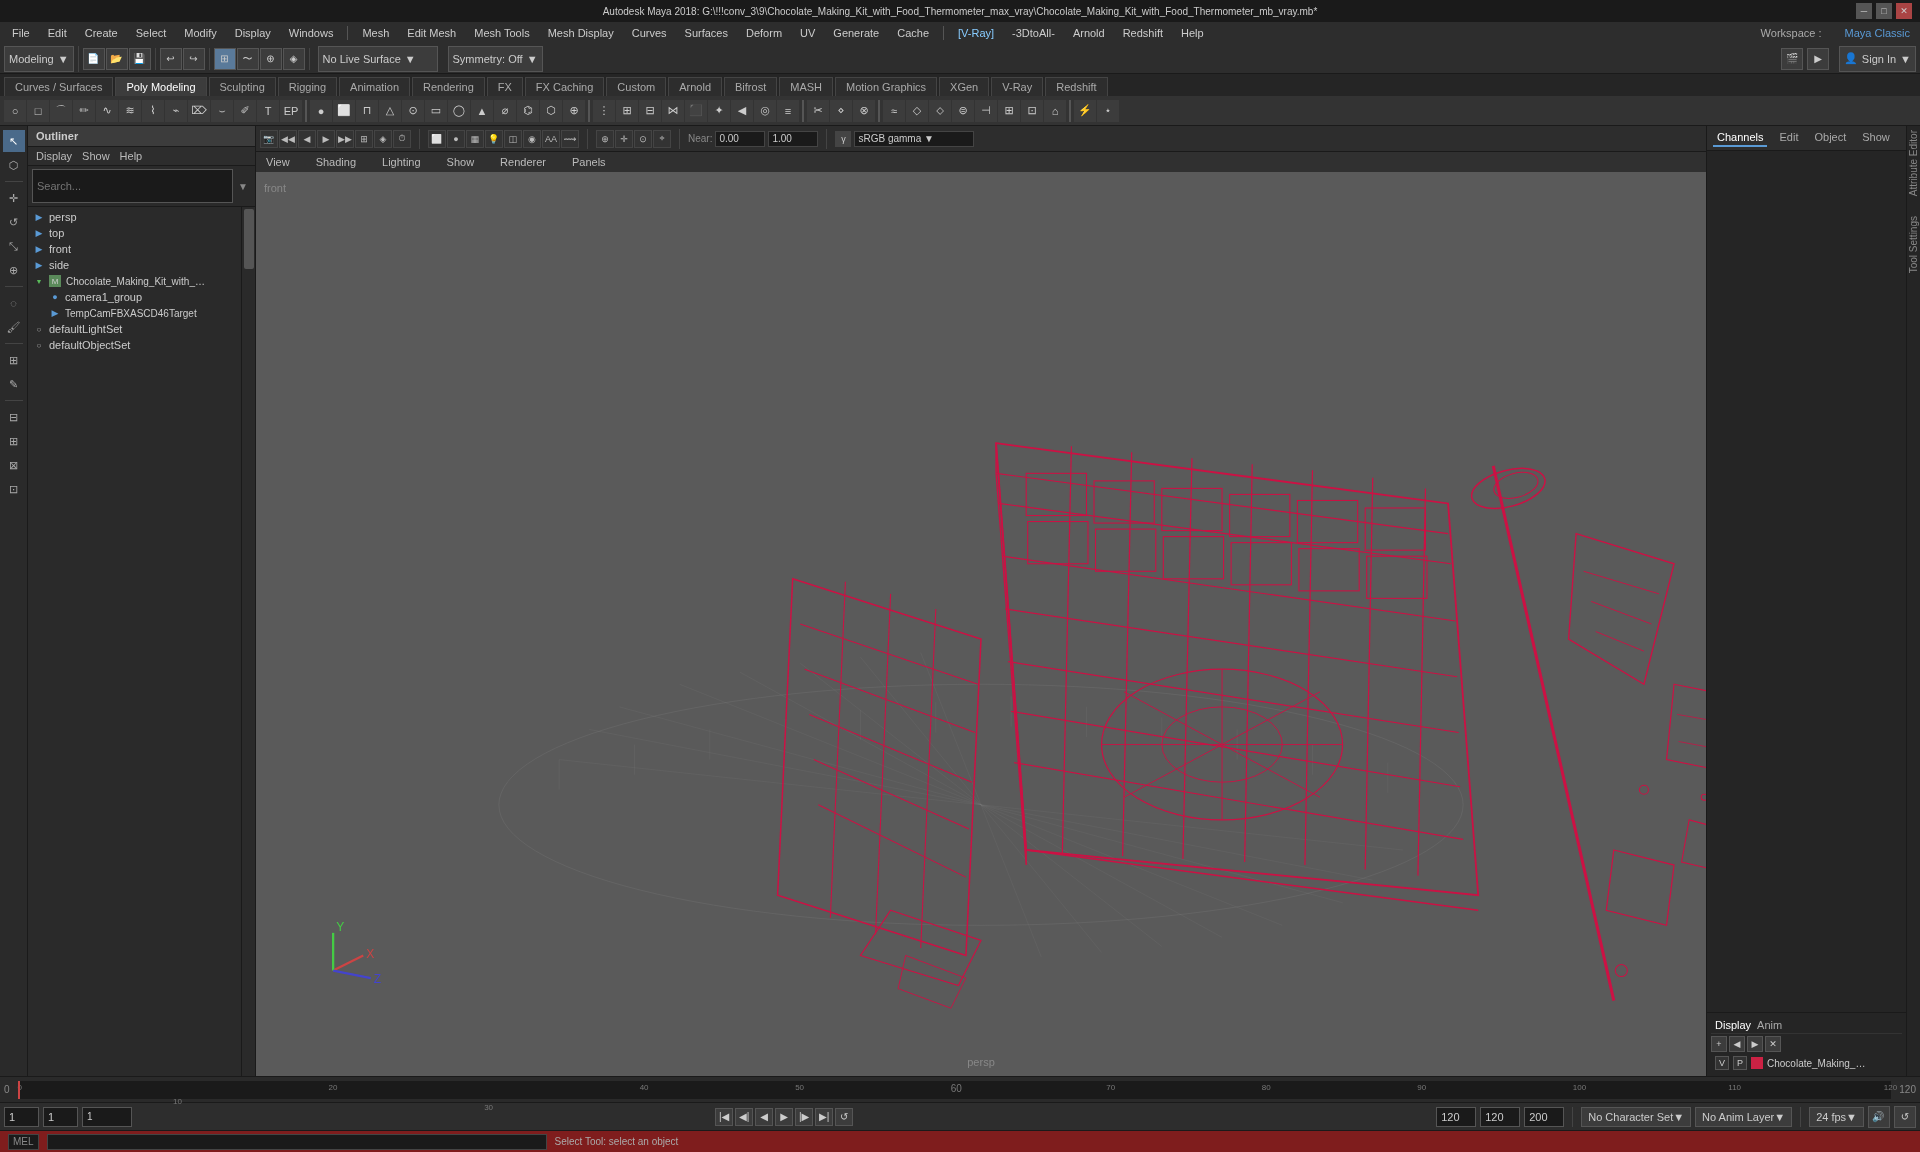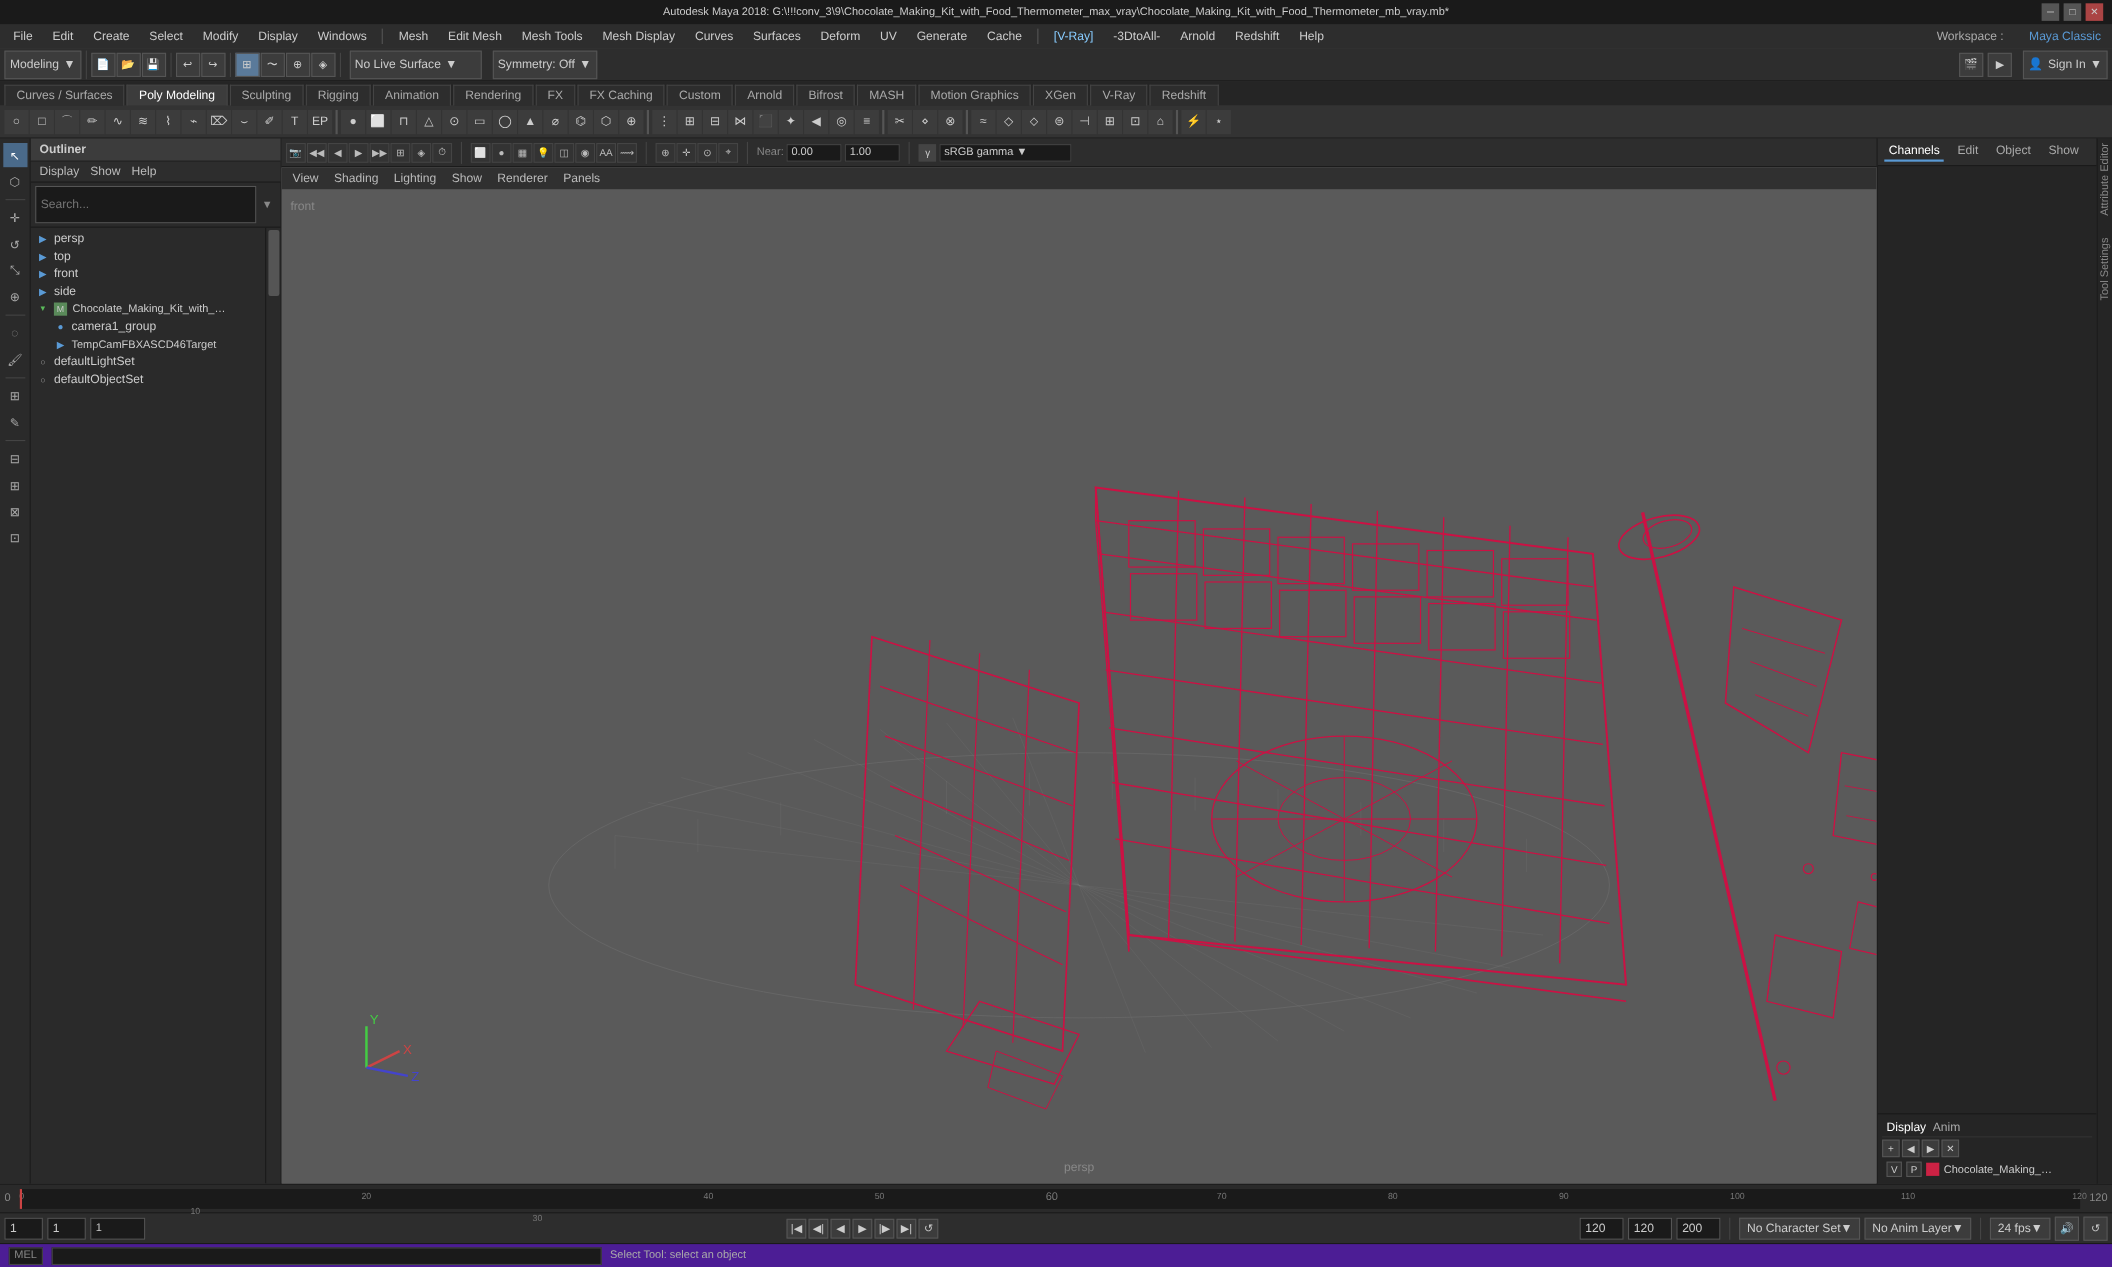--- a/index.html
+++ b/index.html
@@ -452,21 +452,21 @@
       align-items: center;
       justify-content: center;
       font-size: 10px;
       cursor: pointer;
       color: #ccc;
     }
 
     
     #status-bar {
       height: 22px;
-      background: #4c1d95;
+      background: #7f1d1d;
       display: flex;
       align-items: center;
       padding: 0 8px;
       gap: 8px;
       border-top: 1px solid #1a1a1a;
     }
     #mel-input {
       width: 200px;
       height: 16px;
       background: #1a1a1a;
@@ -812,21 +812,21 @@
       <div style="width:1px; height:20px; background:#444; margin:0 4px;"></div>
       <div style="display:flex; align-items:center; gap:3px;">
         <div style="width:16px; height:16px; background:#444; display:flex; align-items:center; justify-content:center; font-size:9px;">γ</div>
         <div style="width:120px; height:16px; background:#1a1a1a; border:1px solid #444; color:#ccc; font-size:10px; display:flex; align-items:center; padding:0 3px;">sRGB gamma ▼</div>
       </div>
     </div>
 
     <div id="viewport">
       <div id="viewport-bg"></div>
 
-      <div style="position:absolute; top:0; left:0; right:0; height:20px; background:rgba(30,30,30,0.7); display:flex; align-items:center; gap:2px; padding:0 4px; z-index:10;">
+      <div style="position:absolute; top:0; left:0; right:0; height:20px; background:rgba(30,30,30,0.7); display:flex; align-items:center; gap:14px; padding:0 4px; z-index:10;">
         <div class="vp-menu">View</div>
         <div class="vp-menu">Shading</div>
         <div class="vp-menu">Lighting</div>
         <div class="vp-menu">Show</div>
         <div class="vp-menu">Renderer</div>
         <div class="vp-menu">Panels</div>
       </div>
 
       <svg id="scene-svg" viewBox="0 0 960 600" preserveAspectRatio="xMidYMid meet" style="position:absolute; top:20px; left:0; width:100%; height:calc(100% - 20px);">
 

